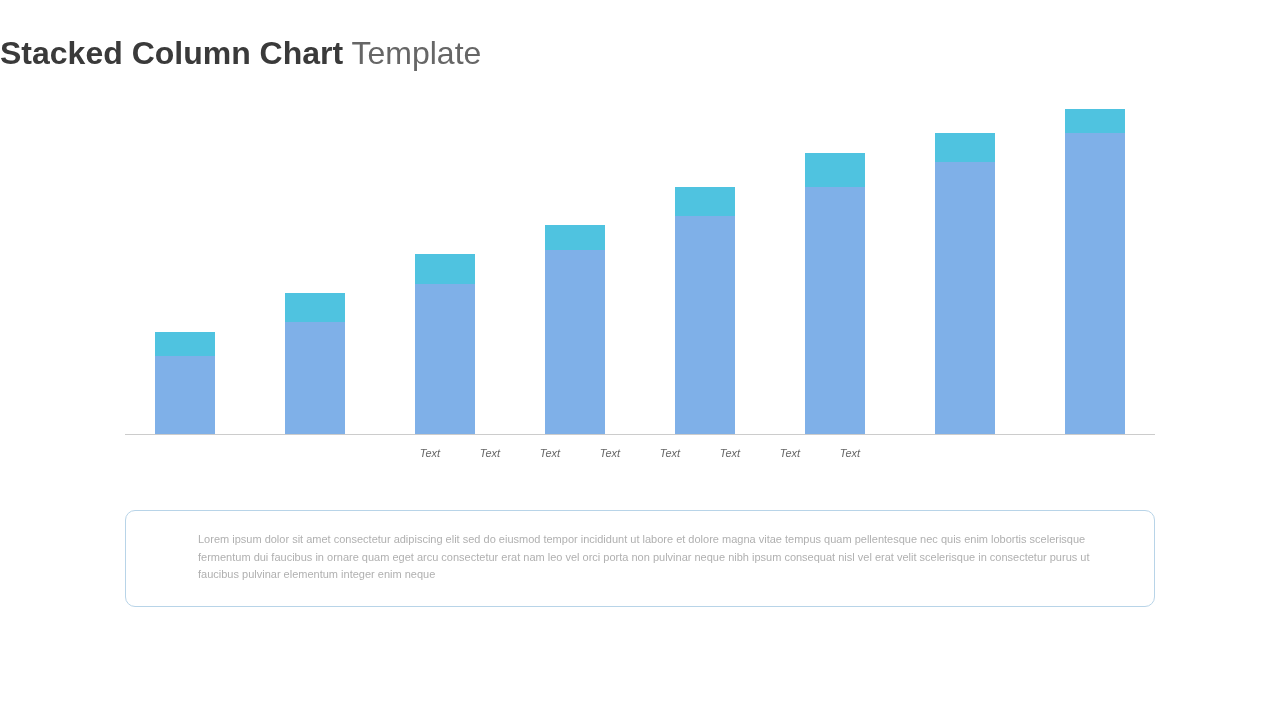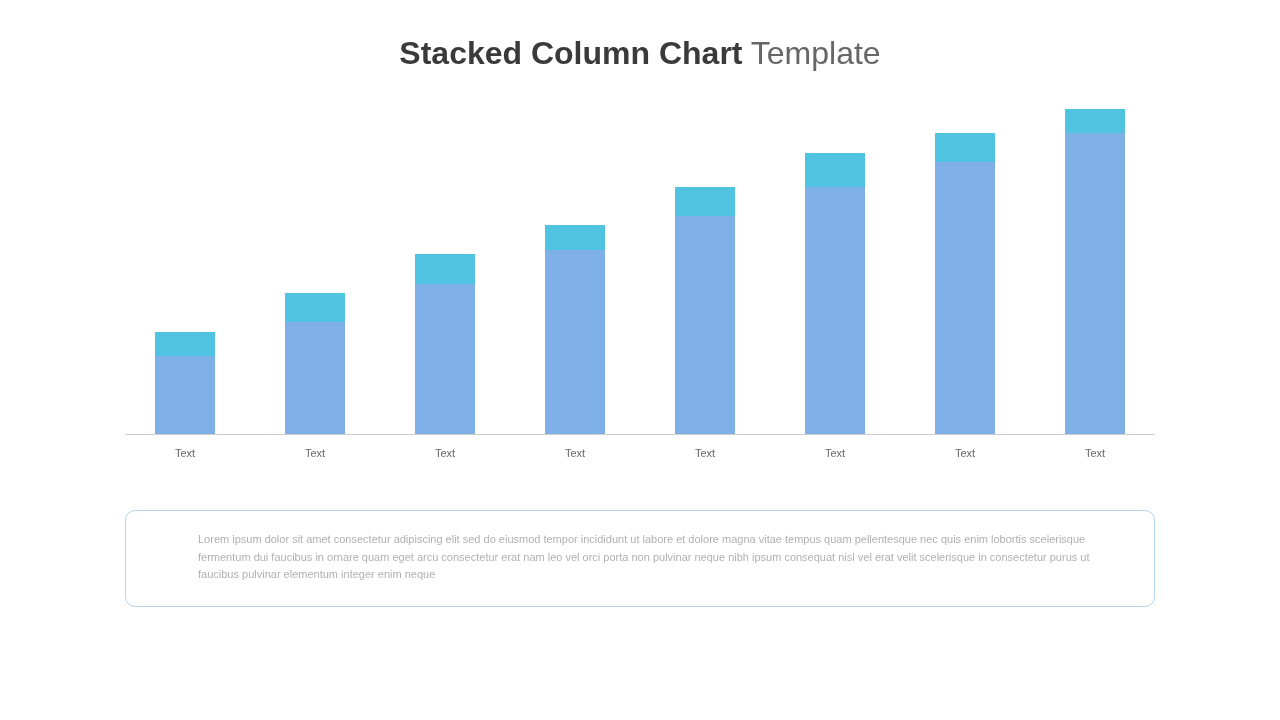--- a/index.html
+++ b/index.html
@@ -5,21 +5,20 @@
     * { margin: 0; padding: 0; box-sizing: border-box; }
     body {
       width: 1280px;
       height: 720px;
       background: #ffffff;
       font-family: Arial, Helvetica, sans-serif;
       position: relative;
       overflow: hidden;
     }
     .title {
-      text-align: center;
       padding-top: 35px;
       font-size: 32px;
       color: #3a3a3a;
     }
     .title .bold { font-weight: 700; }
     .title .light { font-weight: 400; color: #666; }
     .chart-area {
       position: absolute;
       top: 105px;
       left: 125px;
@@ -38,22 +37,23 @@
       width: 60px;
       display: flex;
       flex-direction: column;
       justify-content: flex-end;
       align-items: center;
     }
     .bar-top { width: 60px; }
     .bar-bottom { width: 60px; }
     .labels {
       display: flex;
-      justify-content: space-between;
+      justify-content: center;
       padding: 12px 30px 0;
+      font-style: italic;
     }
     .label {
       width: 60px;
       text-align: center;
       font-size: 11px;
       color: #666;
     }
     .textbox {
       position: absolute;
       left: 125px;

